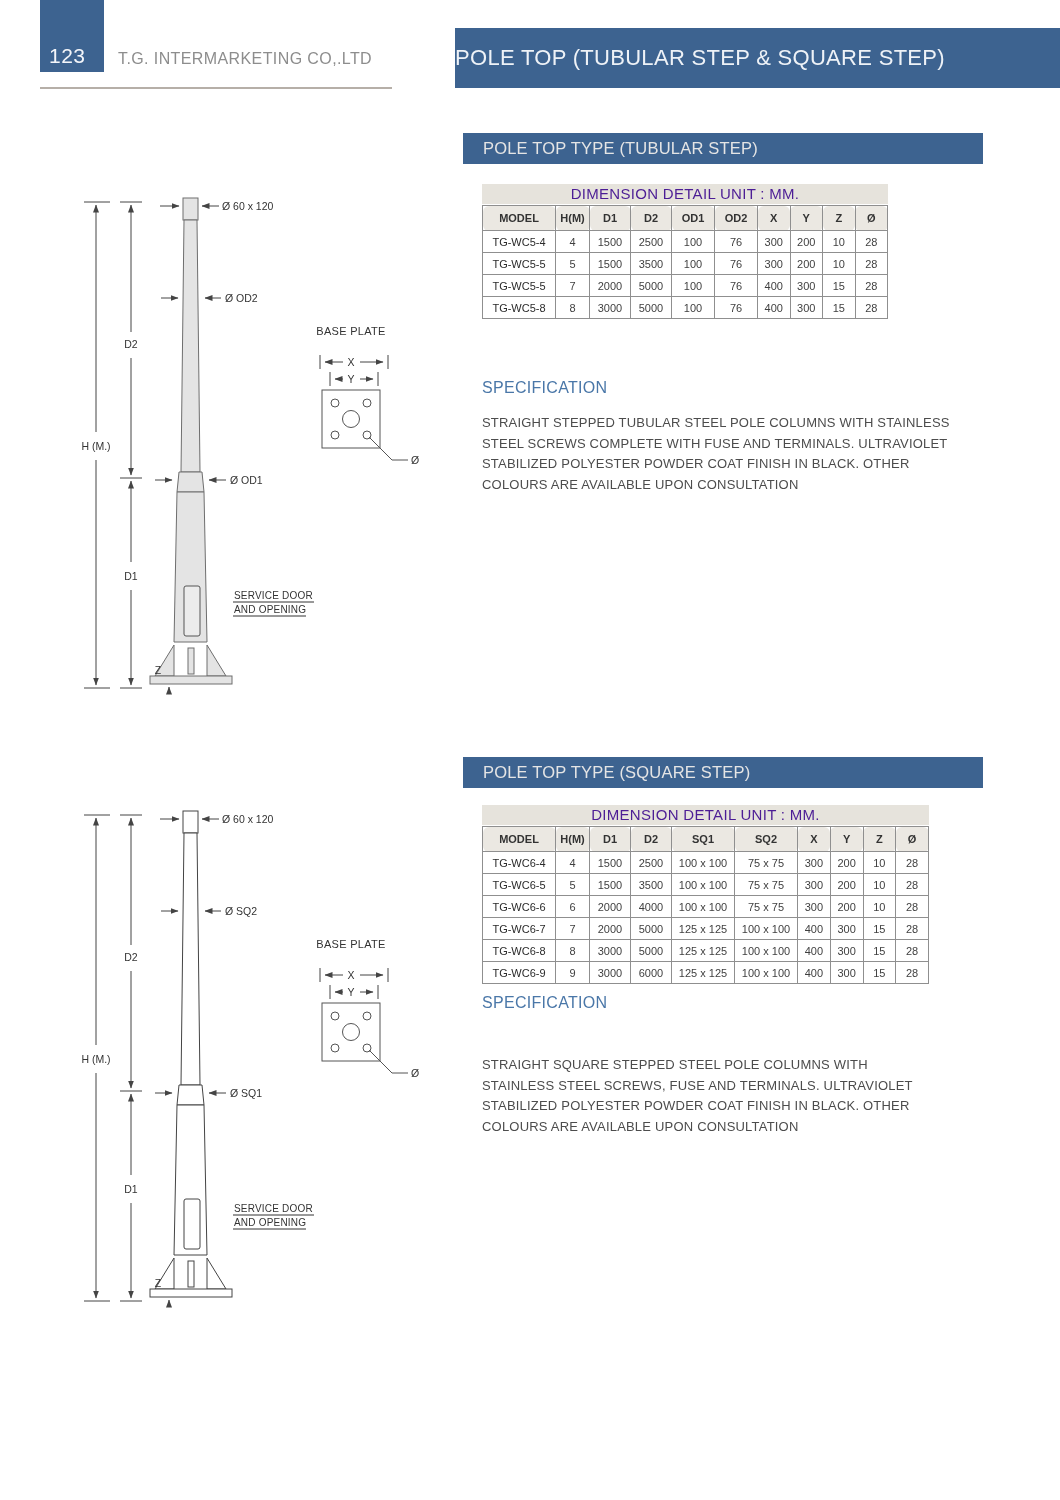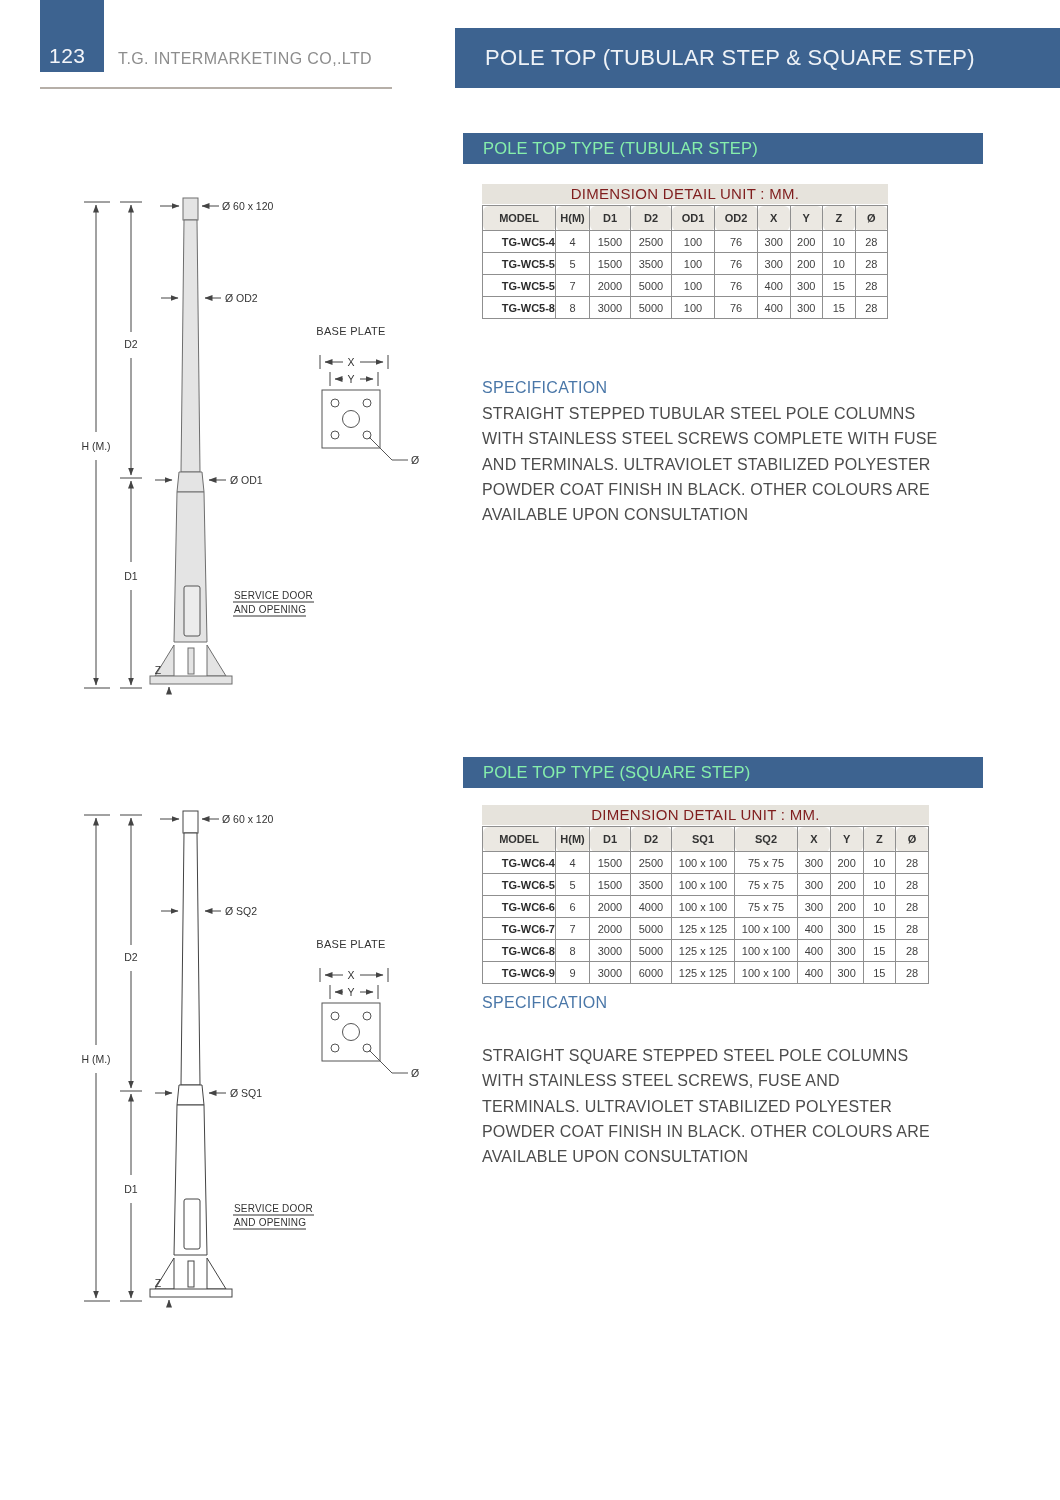--- a/index.html
+++ b/index.html
@@ -8,53 +8,53 @@
   .abs{position:absolute;}
 
   
   .pagenum-box{left:40px;top:0;width:64px;height:72px;background:var(--banner-blue,#3d6390);
      color:#f4f6fa;display:flex;align-items:flex-end;box-sizing:border-box;
      padding:0 10px 4px 9px;font-size:21px;letter-spacing:.5px;}
   .company{left:118px;top:50px;font-size:16px;color:#8d8d8d;letter-spacing:.4px;}
   .header-rule{left:40px;top:87px;width:352px;height:2px;background:#b6afa8;}
 
   .main-banner{left:455px;top:28px;width:605px;height:60px;background:var(--banner-blue,#3d6390);
-     color:#eef2f7;display:flex;align-items:center;box-sizing:border-box;padding-left:30px;
+     color:#eef2f7;display:flex;align-items:center;box-sizing:border-box;
      font-size:22px;letter-spacing:.3px;}
 
-  .section-banner{width:520px;height:31px;background:var(--banner-blue,#3d6390);color:#86efac;
+  .section-banner{width:520px;height:31px;background:var(--banner-blue,#3d6390);color:#e5e5e5;
      display:flex;align-items:center;box-sizing:border-box;padding-left:20px;font-size:16.5px;
      letter-spacing:.2px;}
   #sec0-banner{left:463px;top:133px;}
   #sec1-banner{left:463px;top:757px;align-items:center;}
 
   
   .dim-wrap{background:#fff;}
   #t0-wrap{left:482px;top:184px;width:406px;}
   #t1-wrap{left:482px;top:805px;width:447px;}
-  .dim-title{background:var(--table-title-bg,#e6e3dc);color:#7f1d1d;text-align:center;
+  .dim-title{background:var(--table-title-bg,#e6e3dc);color:#4c1d95;text-align:center;
      font-size:15px;height:20px;line-height:20px;letter-spacing:.3px;}
   table.dim{border-collapse:collapse;width:100%;table-layout:fixed;margin-top:1px;}
   table.dim th,table.dim td{border:1px solid #8f8f8f;text-align:center;font-size:11px;
      color:#3f3f3f;padding:0;white-space:nowrap;overflow:hidden;}
   table.dim th{background:#ebe8e2;font-weight:bold;height:24px;color:#333;border-radius:6px;}
   table.dim td{height:21px;background:#fff;}
-  table.dim td.model{font-weight:bold;color:#2b2b2b;text-align:right;}
+  table.dim td.model{font-weight:normal;color:#2b2b2b;}
   #t0 th:nth-child(1){width:72px}#t0 th:nth-child(2){width:33px}
   #t0 th:nth-child(3){width:40px}#t0 th:nth-child(4){width:40px}
   #t0 th:nth-child(5){width:42px}#t0 th:nth-child(6){width:42px}
   #t1 th:nth-child(1){width:72px}#t1 th:nth-child(2){width:33px}
   #t1 th:nth-child(3){width:40px}#t1 th:nth-child(4){width:40px}
   #t1 th:nth-child(5){width:62px}#t1 th:nth-child(6){width:62px}
 
   
   .spec-heading{font-size:16px;color:var(--spec-blue,#4a77a8);letter-spacing:.3px;text-align:right;}
   #spec0-h{left:482px;top:379px;}
   #spec1-h{left:482px;top:994px;}
-  .spec-text{font-size:16px;color:#4c4c4c;line-height:1.58;letter-spacing:.2px;}
+  .spec-text{font-size:13px;color:#4c4c4c;line-height:1.58;letter-spacing:.2px;margin-top:12px;}
   #spec0-t{left:482px;top:401px;width:470px;}
   #spec1-t{left:482px;top:1043px;width:448px;}
 
   
   #draw0{left:58px;top:190px;}
   #draw1{left:58px;top:803px;}
   svg text{font-family:"Liberation Sans",sans-serif;font-size:10.5px;fill:#333;}
   svg text.bp-title{font-size:11px;letter-spacing:.3px;}
   svg text.svc{font-size:10px;letter-spacing:.2px;}
   .pole-tubular rect,.pole-tubular polygon{fill:#e4e4e4;stroke:#6e6e6e;stroke-width:1;}

